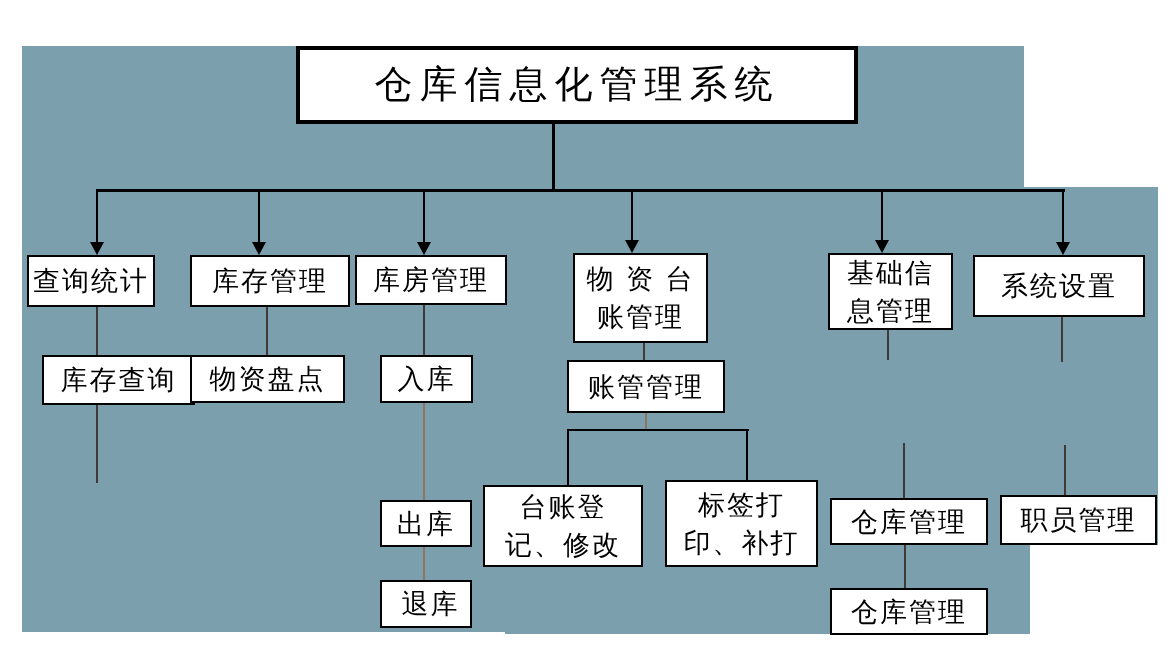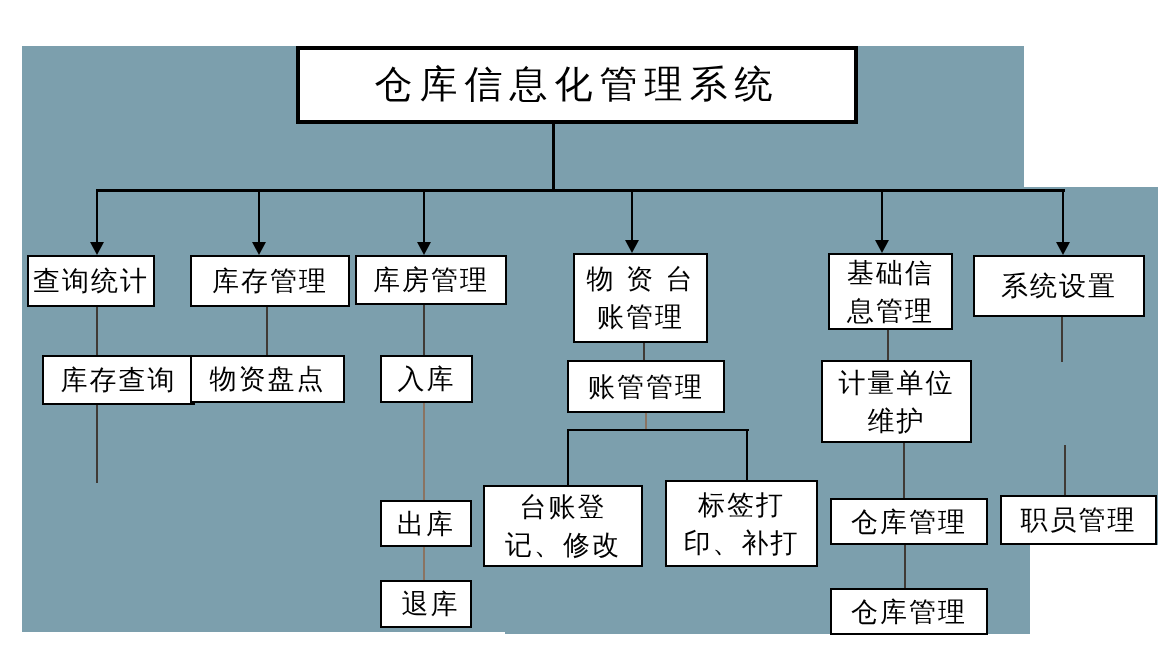--- a/index.html
+++ b/index.html
@@ -98,19 +98,17 @@
   <div class="box" id="n-inv-query">库存查询</div>
   <div class="box" id="n-stocktake">物资盘点</div>
   <div class="box" id="n-inbound">入库</div>
   <div class="box" id="n-outbound">出库</div>
   <div class="box" id="n-return">退库</div>
   <div class="box" id="n-acct-mgmt">账管管理</div>
   <div class="box" id="n-ledger-reg">台账登
 记、修改</div>
   <div class="box" id="n-label-print">标签打
 印、补打</div>
-  <div class="box" id="n-unit-maint">计量单位
-维护</div>
   <div class="box" id="n-mat-cat">仓库管理</div>
   <div class="box" id="n-wh-mgmt">仓库管理</div>
   <div class="box" id="n-staff-mgmt">职员管理</div>
 
 </div>
 
 </body></html>

